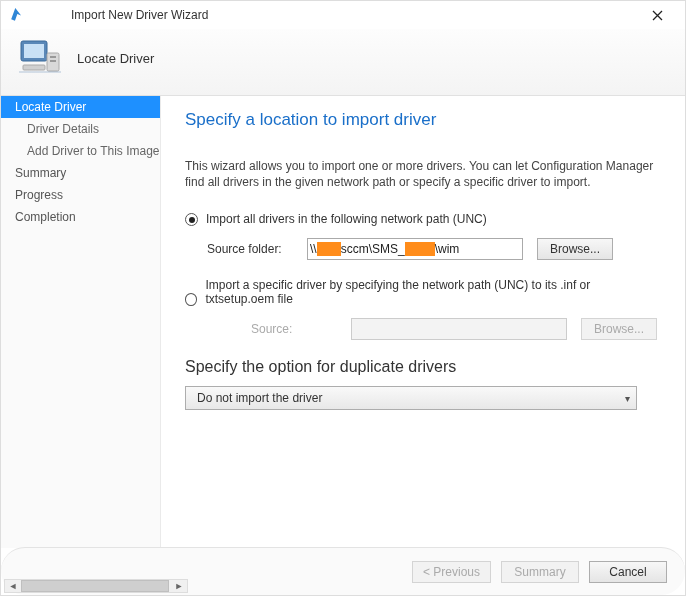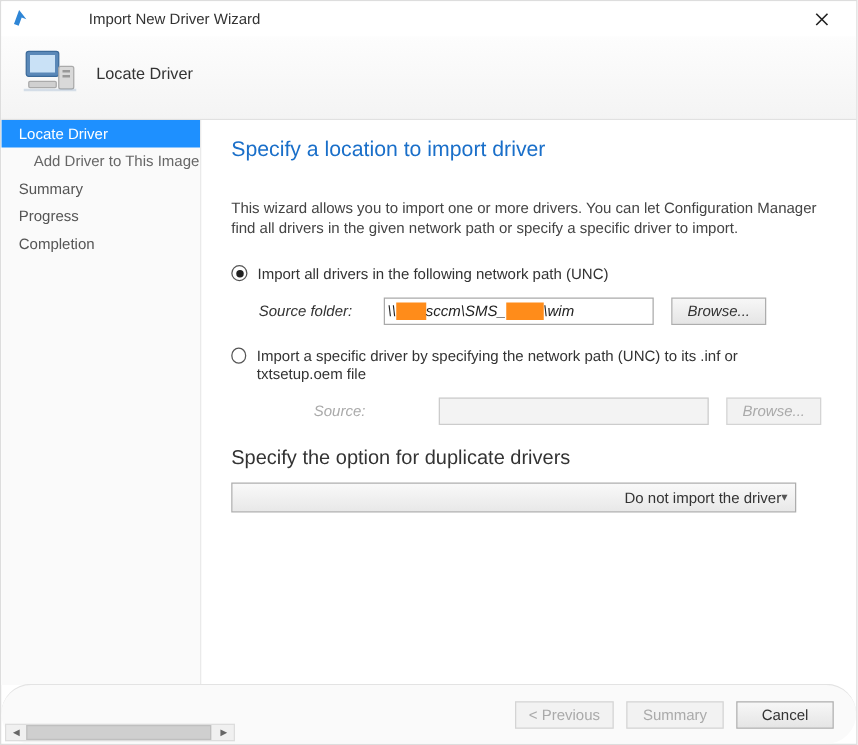--- a/index.html
+++ b/index.html
@@ -81,41 +81,40 @@
     font-weight: 400;
   }
   .intro {
     font-size: 12px;
     color: #444;
     line-height: 1.35;
     margin-bottom: 22px;
   }
   .radio-row {
     display: flex;
-    align-items: flex-start;
+    align-items: flex-end;
     margin: 10px 0 12px 0;
     font-size: 12px;
     color: #333;
   }
   .radio-outer {
     width: 13px; height: 13px;
     border: 1px solid #555;
     border-radius: 50%;
     margin-right: 8px;
     display: flex; align-items: center; justify-content: center;
     background: #fff;
   }
   .radio-outer .dot {
     width: 6px; height: 6px; border-radius: 50%; background: #222;
   }
   .field-row {
     display: flex;
     align-items: center;
     margin: 8px 0 18px 22px;
-    font-style: italic;
   }
   .field-label { width: 100px; font-size: 12px; color: #333; }
   .field-label.disabled { color: #aaa; margin-left: 44px; }
   .field-input {
     width: 216px;
     height: 22px;
     border: 1px solid #aaa;
     background: #fff;
     font-size: 12px;
     padding: 0 2px;
@@ -161,21 +160,21 @@
     color: #333;
   }
   .select {
     margin-top: 10px;
     width: 452px;
     height: 24px;
     border: 1px solid #adadad;
     background: linear-gradient(#f9f9f9, #e8e8e8);
     display: flex;
     align-items: center;
-    justify-content: flex-end;
+    justify-content: space-between;
     padding: 0 6px 0 11px;
     font-size: 12px;
     color: #333;
   }
   .select .chev {
     font-size: 10px;
     color: #555;
   }
   
   .footer {
@@ -252,20 +251,21 @@
       <rect x="2" y="36" width="42" height="2" fill="#4a78a8" opacity="0.2"></rect>
     </svg>
   </span>
   <div class="page-title">Locate Driver</div>
 </div>
 
 <div class="main">
 
   <div class="sidebar">
     <div class="side-item active"><span>Locate Driver</span></div>
+    <div class="side-item sub"><span>Driver Details</span></div>
     <div class="side-item sub"><span>Add Driver to This Image</span></div>
     <div class="side-item"><span>Summary</span></div>
     <div class="side-item"><span>Progress</span></div>
     <div class="side-item"><span>Completion</span></div>
   </div>
 
   <div class="content">
     <div class="heading">Specify a location to import driver</div>
     <div class="intro">This wizard allows you to import one or more drivers. You can let Configuration Manager find all drivers in the given network path or specify a specific driver to import.</div>
 

